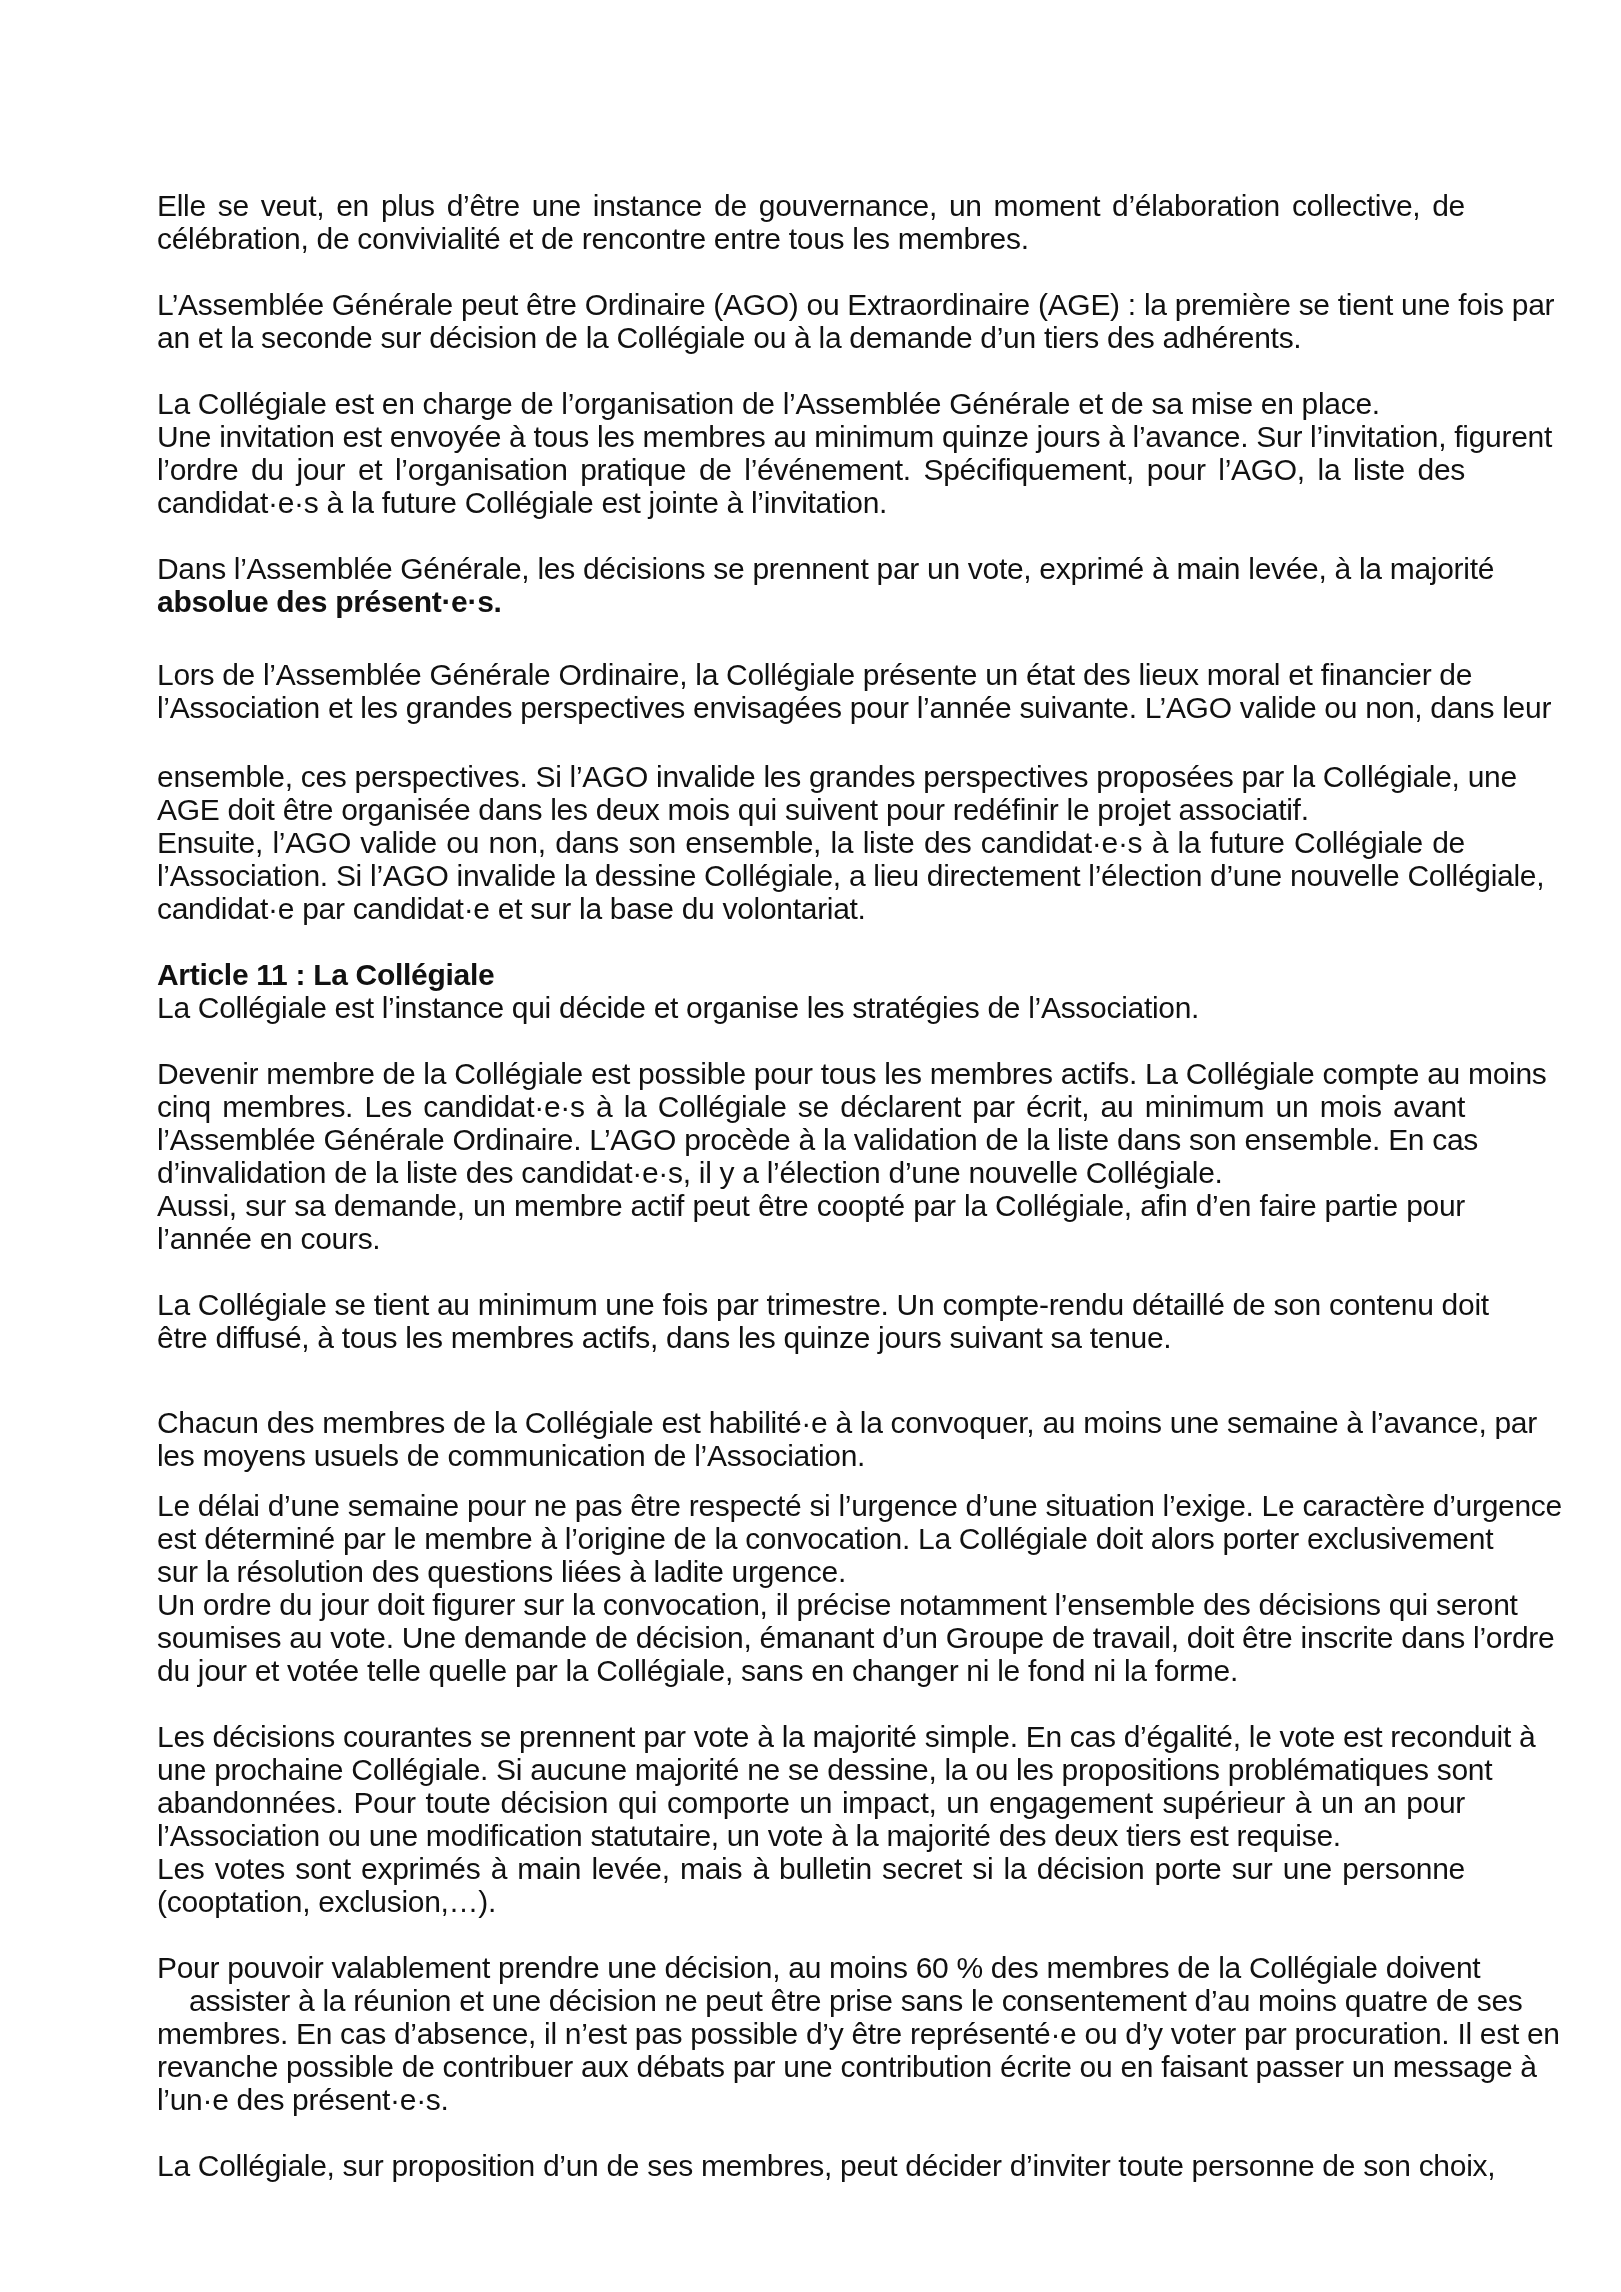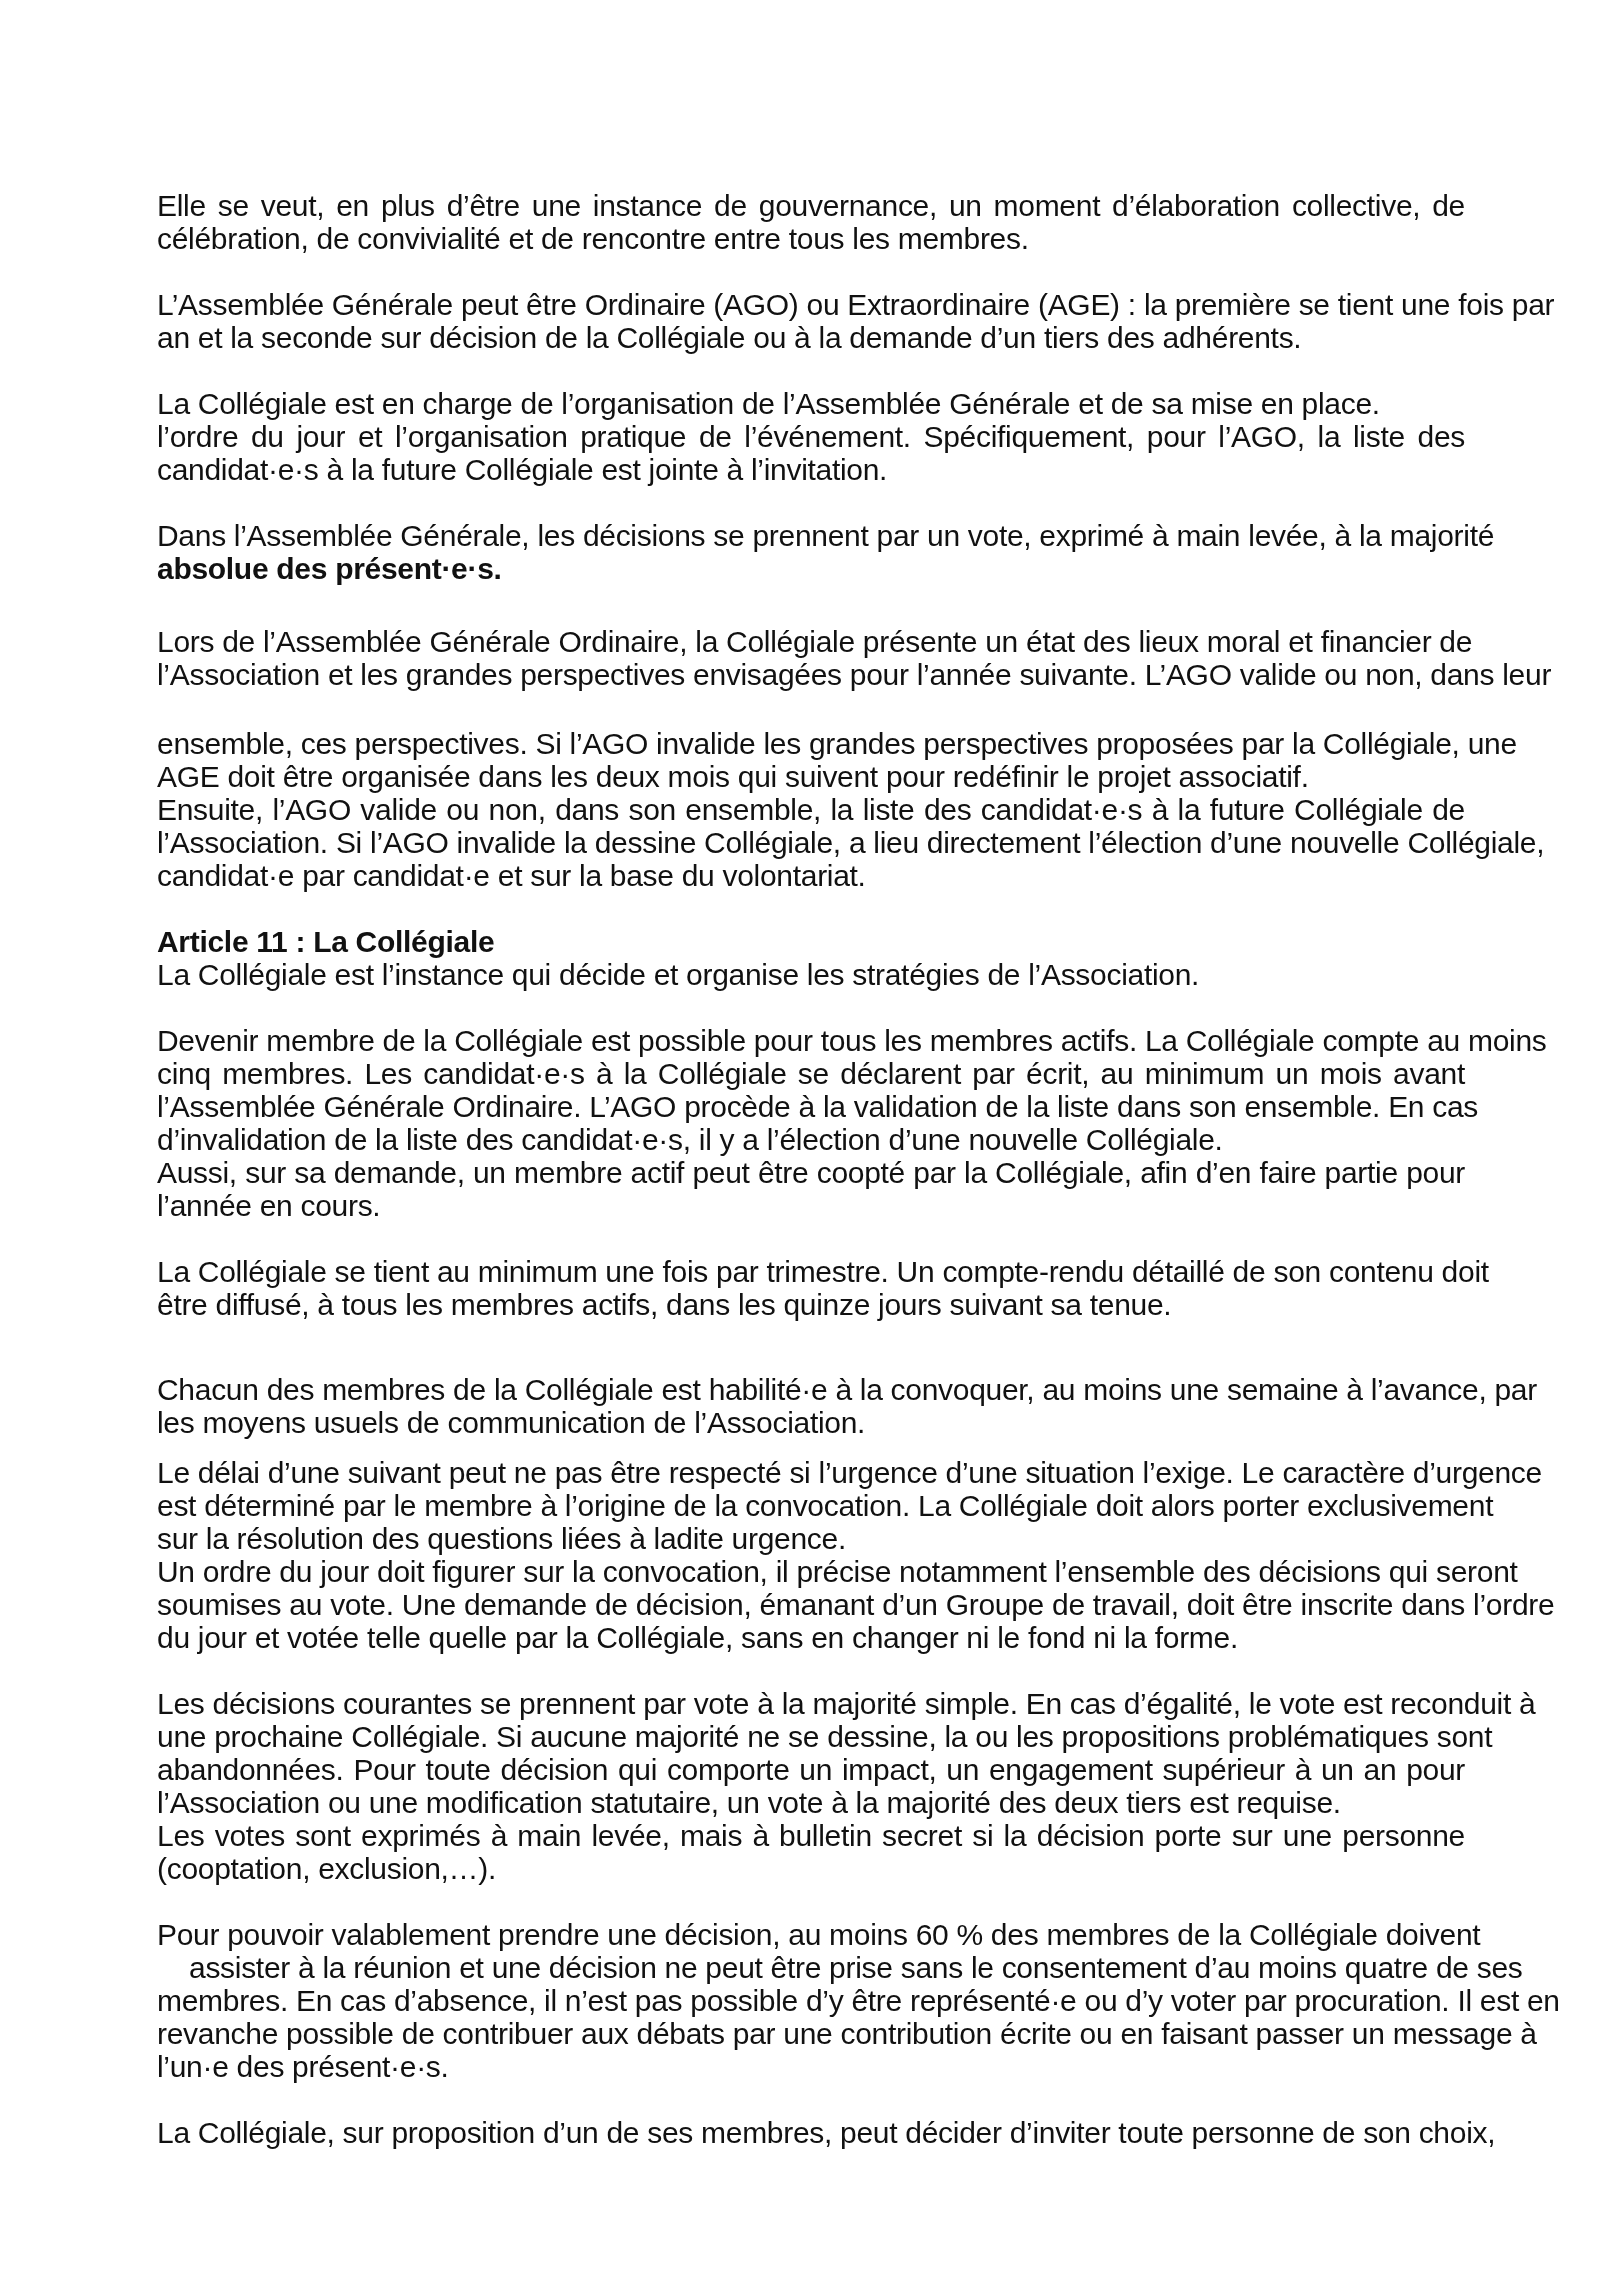--- a/index.html
+++ b/index.html
@@ -61,20 +61,21 @@
   <div class="para gap-1">
     <span class="line" style="white-space: nowrap;">L’Assemblée Générale peut être Ordinaire (AGO) ou Extraordinaire (AGE) : la première se tient une fois par</span>
     <span class="line last" style="white-space: nowrap;">an et la seconde sur décision de la Collégiale ou à la demande d’un tiers des adhérents.</span>
   </div>
 
   <div class="para gap-1">
     <span class="line last" style="white-space: nowrap;">La Collégiale est en charge de l’organisation de l’Assemblée Générale et de sa mise en place.</span>
   </div>
 
   <div class="para gap-0">
+    <span class="line" style="white-space: nowrap;">Une invitation est envoyée à tous les membres au minimum quinze jours à l’avance. Sur l’invitation, figurent</span>
     <span class="line" style="white-space: nowrap;">l’ordre du jour et l’organisation pratique de l’événement. Spécifiquement, pour l’AGO, la liste des</span>
     <span class="line last" style="white-space: nowrap;">candidat·e·s à la future Collégiale est jointe à l’invitation.</span>
   </div>
 
   <div class="para gap-1">
     <span class="line" style="white-space: nowrap;">Dans l’Assemblée Générale, les décisions se prennent par un vote, exprimé à main levée, à la majorité</span>
     <span class="line last" style="white-space: nowrap; font-weight: bold;">absolue des présent·e·s.</span>
   </div>
 
   <div class="para gap-1">
@@ -114,21 +115,21 @@
     <span class="line" style="white-space: nowrap;">La Collégiale se tient au minimum une fois par trimestre. Un compte-rendu détaillé de son contenu doit</span>
     <span class="line last" style="white-space: nowrap;">être diffusé, à tous les membres actifs, dans les quinze jours suivant sa tenue.</span>
   </div>
 
   <div class="para gap-big">
     <span class="line" style="white-space: nowrap;">Chacun des membres de la Collégiale est habilité·e à la convoquer, au moins une semaine à l’avance, par</span>
     <span class="line last" style="white-space: nowrap;">les moyens usuels de communication de l’Association.</span>
   </div>
 
   <div class="para gap-half">
-    <span class="line" style="white-space: nowrap;">Le délai d’une suivant peut ne pas être respecté si l’urgence d’une situation l’exige. Le caractère d’urgence</span>
+    <span class="line" style="white-space: nowrap;">Le délai d’une semaine pour ne pas être respecté si l’urgence d’une situation l’exige. Le caractère d’urgence</span>
     <span class="line" style="white-space: nowrap;">est déterminé par le membre à l’origine de la convocation. La Collégiale doit alors porter exclusivement</span>
     <span class="line last" style="white-space: nowrap;">sur la résolution des questions liées à ladite urgence.</span>
   </div>
 
   <div class="para gap-0">
     <span class="line" style="white-space: nowrap;">Un ordre du jour doit figurer sur la convocation, il précise notamment l’ensemble des décisions qui seront</span>
     <span class="line" style="white-space: nowrap;">soumises au vote. Une demande de décision, émanant d’un Groupe de travail, doit être inscrite dans l’ordre</span>
     <span class="line last" style="white-space: nowrap;">du jour et votée telle quelle par la Collégiale, sans en changer ni le fond ni la forme.</span>
   </div>
 

